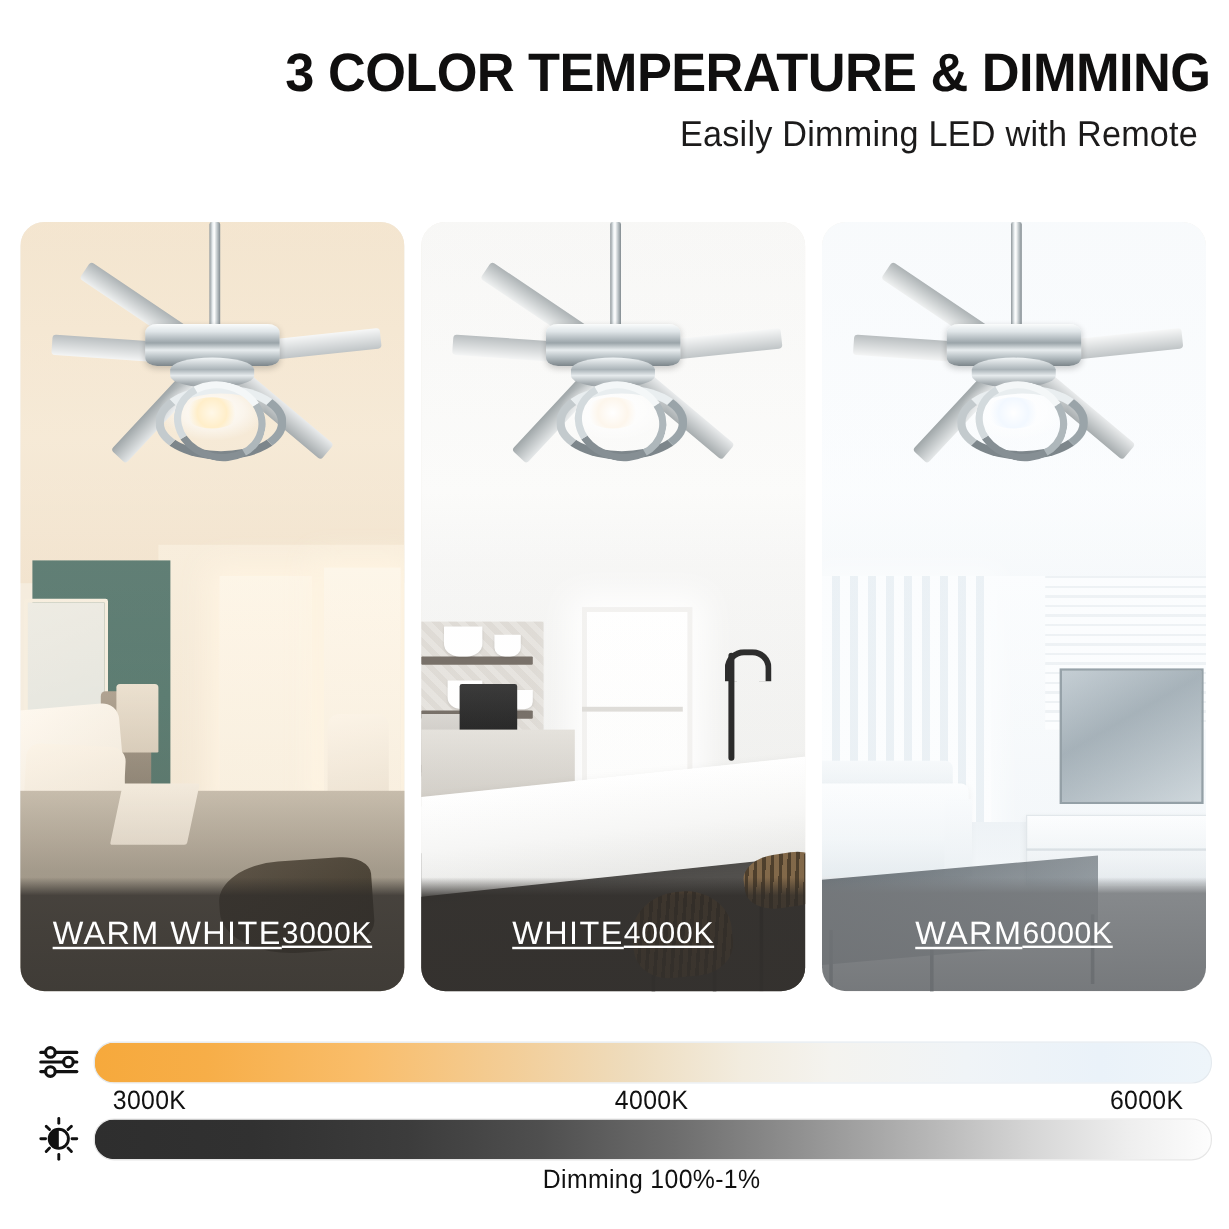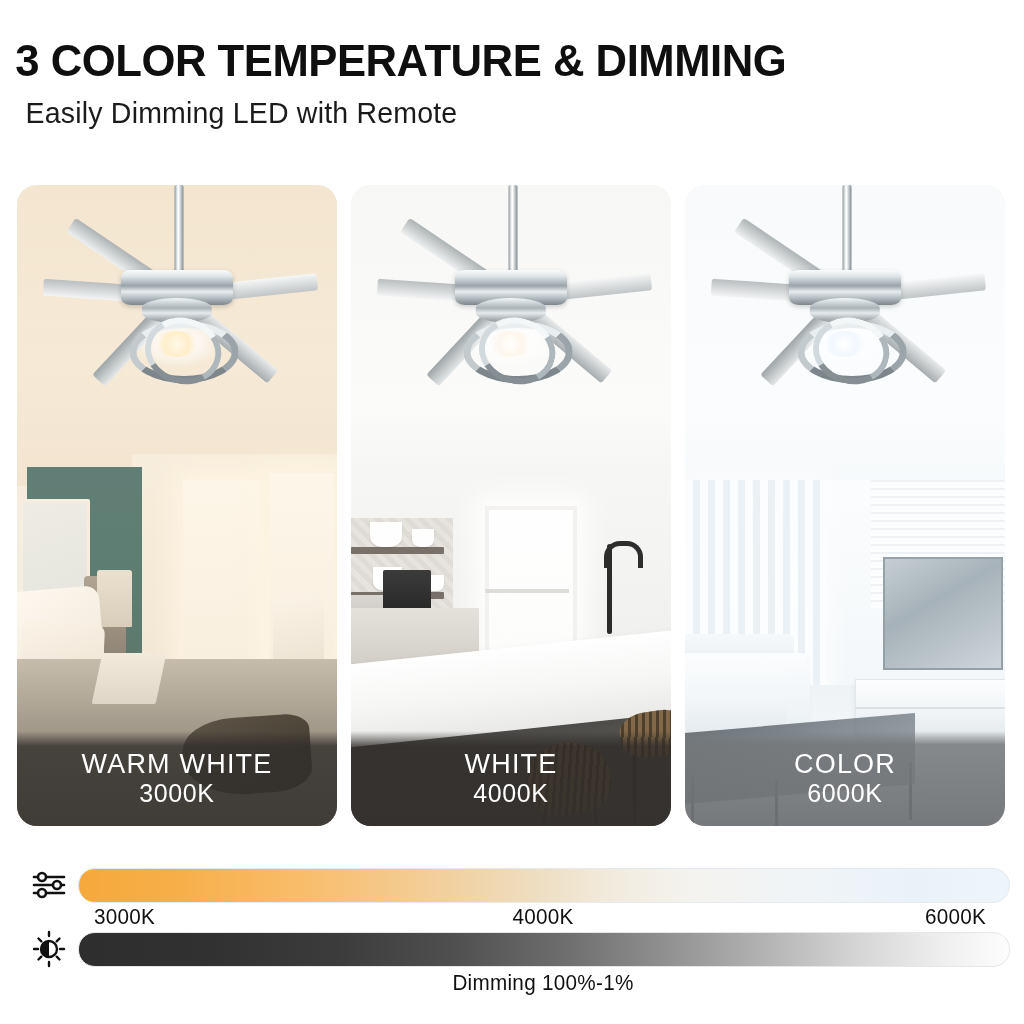--- a/index.html
+++ b/index.html
@@ -5,21 +5,21 @@
   html,body{margin:0;padding:0;}
   body{
     width:1024px;height:1024px;
     background:#ffffff;
     font-family:"Liberation Sans", sans-serif;
     overflow:hidden;
     position:relative;
   }
 
   
-  #header{ padding-top:38px; text-align:left; }
+  #header{ padding-top:38px; text-align:right; }
   #main-title{
     font-family:"Liberation Sans", sans-serif;
     font-weight:bold;
     font-size:45px;
     letter-spacing:-0.5px;
     color:#100f0f;
     line-height:1.02;
     transform:scaleX(0.97);
     white-space:nowrap;
   }
@@ -197,22 +197,22 @@
   .ring{position:absolute;border-radius:50%;border-style:solid;}
   .ringA{left:6%;top:8%;width:88%;height:84%;border-width:7px;
     border-color:#e9eef0 #9aa4a9 #7d868b #c3cacd;}
   .ringB{left:20%;top:2%;width:60%;height:96%;border-width:6px;
     border-color:#f4f7f8 #aeb7bb #868f94 #d3dadd;transform:rotate(14deg);}
   .bulbglow{position:absolute;left:28%;top:26%;width:44%;height:46%;border-radius:50%;}
 
   
   .caption{
     position:absolute;left:0;bottom:0;width:100%;height:95px;
-    display:flex;flex-direction:column;align-items:center;justify-content:center;
-    color:#ffffff;
+    display:flex;flex-direction:row;align-items:center;justify-content:center;
+    color:#ffffff;text-decoration:underline;
   }
   .cap-name{font-size:27px;letter-spacing:1.2px;line-height:1.12;font-weight:400;}
   .cap-kelvin{font-size:25px;letter-spacing:0.6px;line-height:1.15;font-weight:400;}
 
   
   #sliders{position:absolute;left:0;top:850px;width:1024px;height:174px;}
 
   .slider-row{position:absolute;left:30px;width:978px;}
   #temp-row{top:14px;}
   #dim-row{top:78px;}
@@ -383,21 +383,21 @@
       <div class="blade" style="left:50%;top:31%;width:36%;background:linear-gradient(180deg,#e4e7e8,#9fa6a8);transform:rotate(133deg);"></div>
       <div class="motor"></div>
       <div class="hub"></div>
       <div class="lightcage">
         <div class="bulbglow" style="background:radial-gradient(circle,#ffffff 0%,#f2f8ff 45%,rgba(242,248,255,0) 72%);"></div>
         <div class="ring ringA"></div>
         <div class="ring ringB"></div>
       </div>
     </div>
     <div class="caption" style="background:linear-gradient(180deg,rgba(120,122,124,0) 0%,rgba(116,119,122,.86) 14%,rgba(108,111,114,.93) 100%);">
-      <div class="cap-name">COLOR</div>
+      <div class="cap-name">WARM</div>
       <div class="cap-kelvin">6000K</div>
     </div>
   </div>
 
 </div>
 
 <div id="sliders">
 
   <div class="slider-row" id="temp-row">
     <div class="icon-box">

